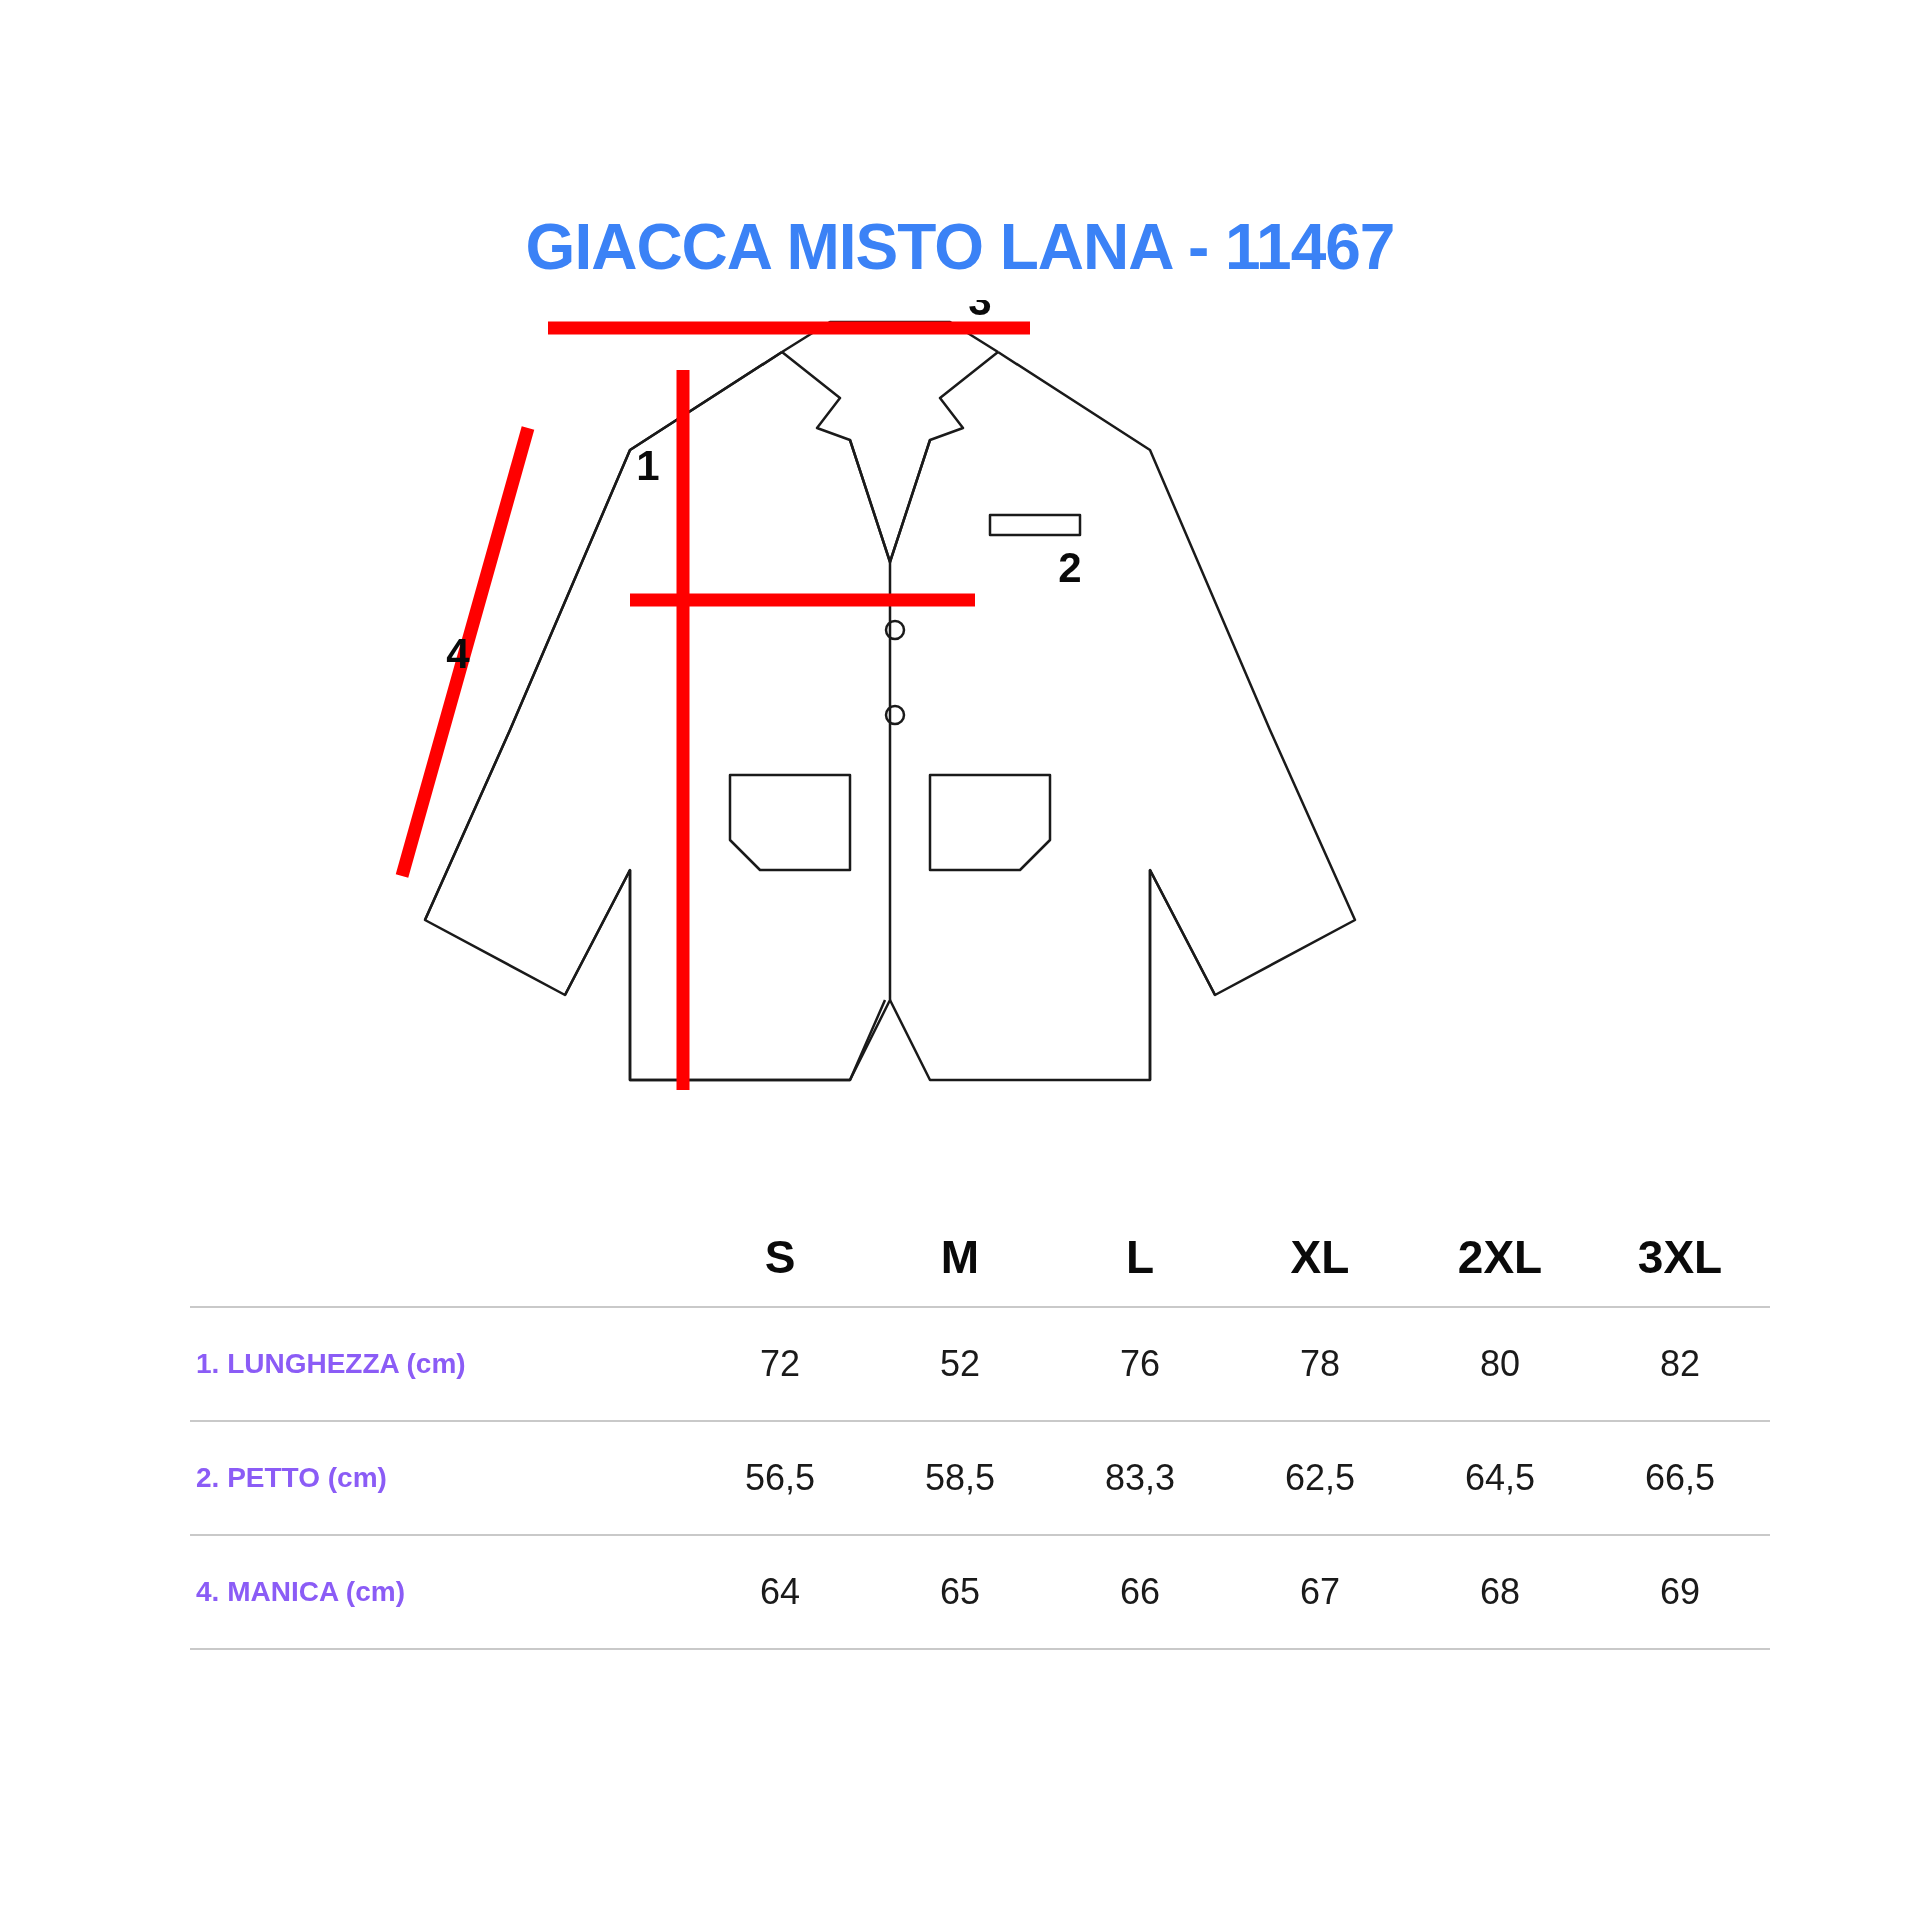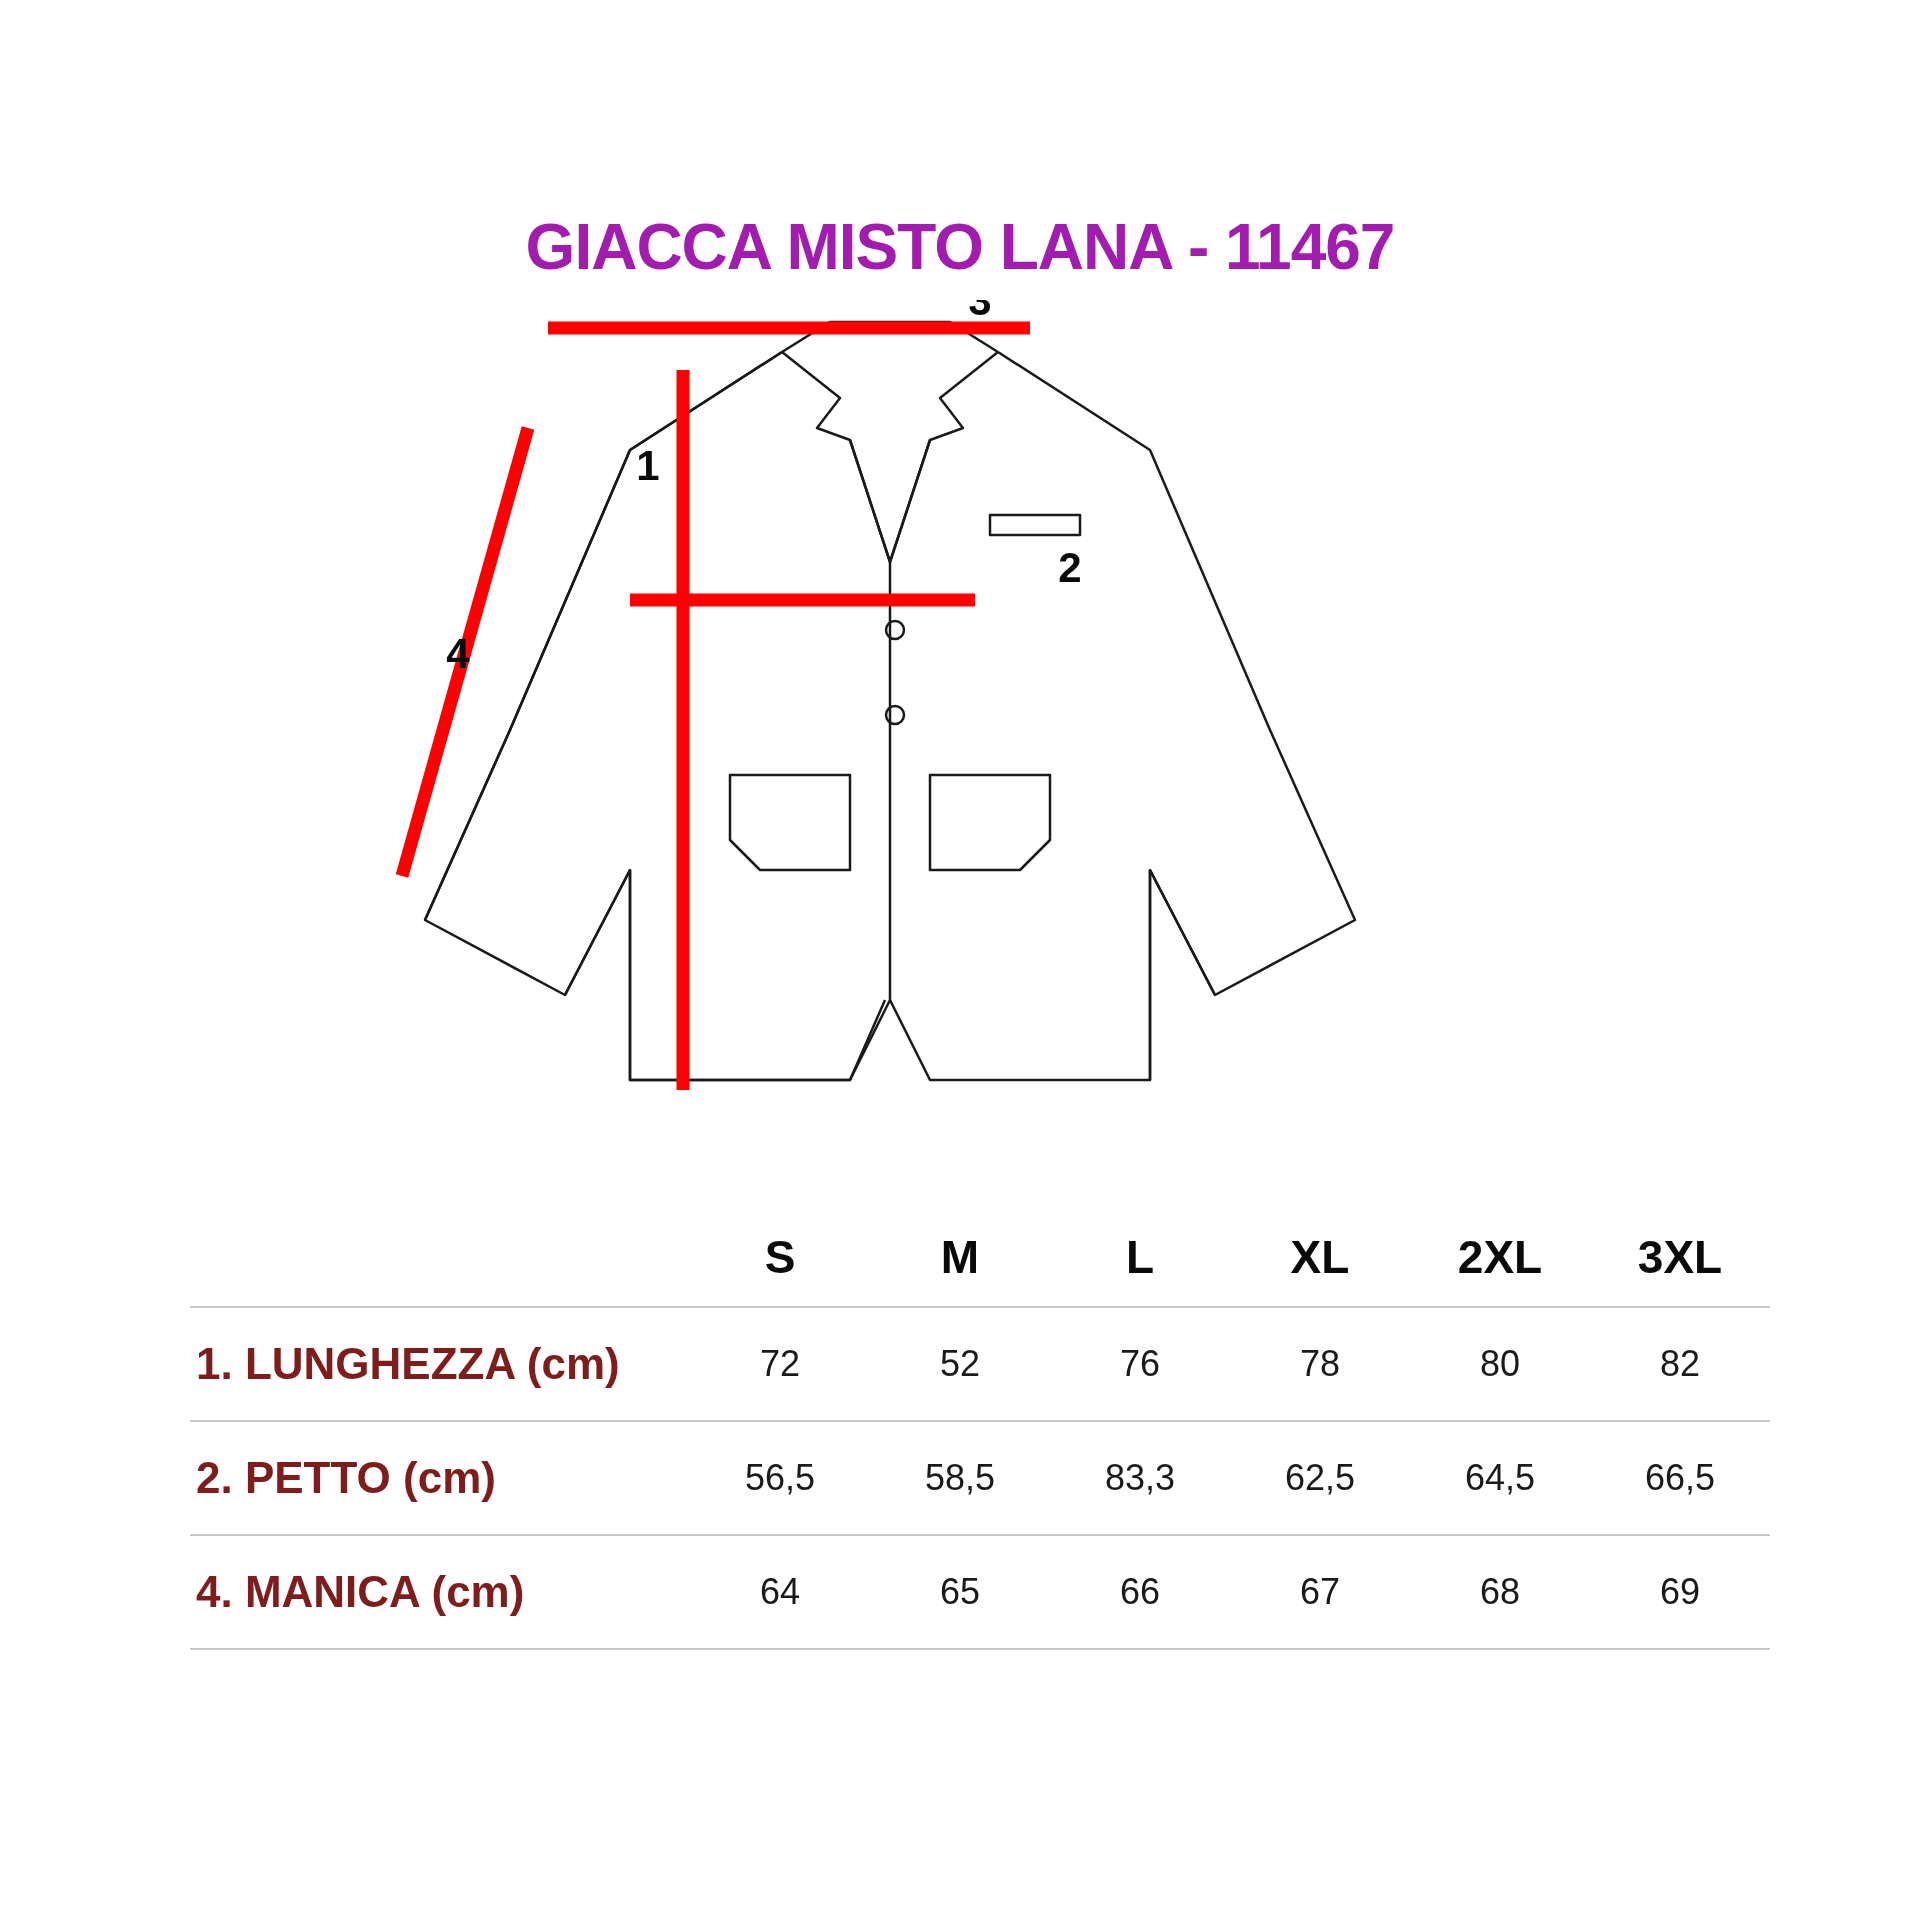--- a/index.html
+++ b/index.html
@@ -22,21 +22,21 @@
   }
   .title {
     position: absolute;
     top: 210px;
     left: 0;
     width: 1920px;
     text-align: center;
     font-size: 64px;
     font-weight: bold;
     letter-spacing: -1px;
-    color: #a21caf;
+    color: #3b82f6;
   }
   .figure {
     position: absolute;
     top: 300px;
     left: 330px;
     width: 1280px;
     height: 880px;
   }
   .figure svg {
     display: block;
@@ -70,22 +70,22 @@
     font-size: 36px;
     color: #1a1a1a;
     text-align: center;
     height: 112px;
     border-bottom: 2px solid #c9c9c9;
     font-weight: normal;
   }
   table.sizes tbody td.rowlabel {
     text-align: left;
     font-weight: bold;
-    font-size: 44px;
-    color: #7f1d1d;
+    font-size: 28px;
+    color: #8b5cf6;
     padding-left: 6px;
     white-space: nowrap;
     margin-left: 24px;
   }
   col.c-label { width: 500px; }
   col.c-size  { width: 180px; }
 </style>
 </head>
 <body>
 

